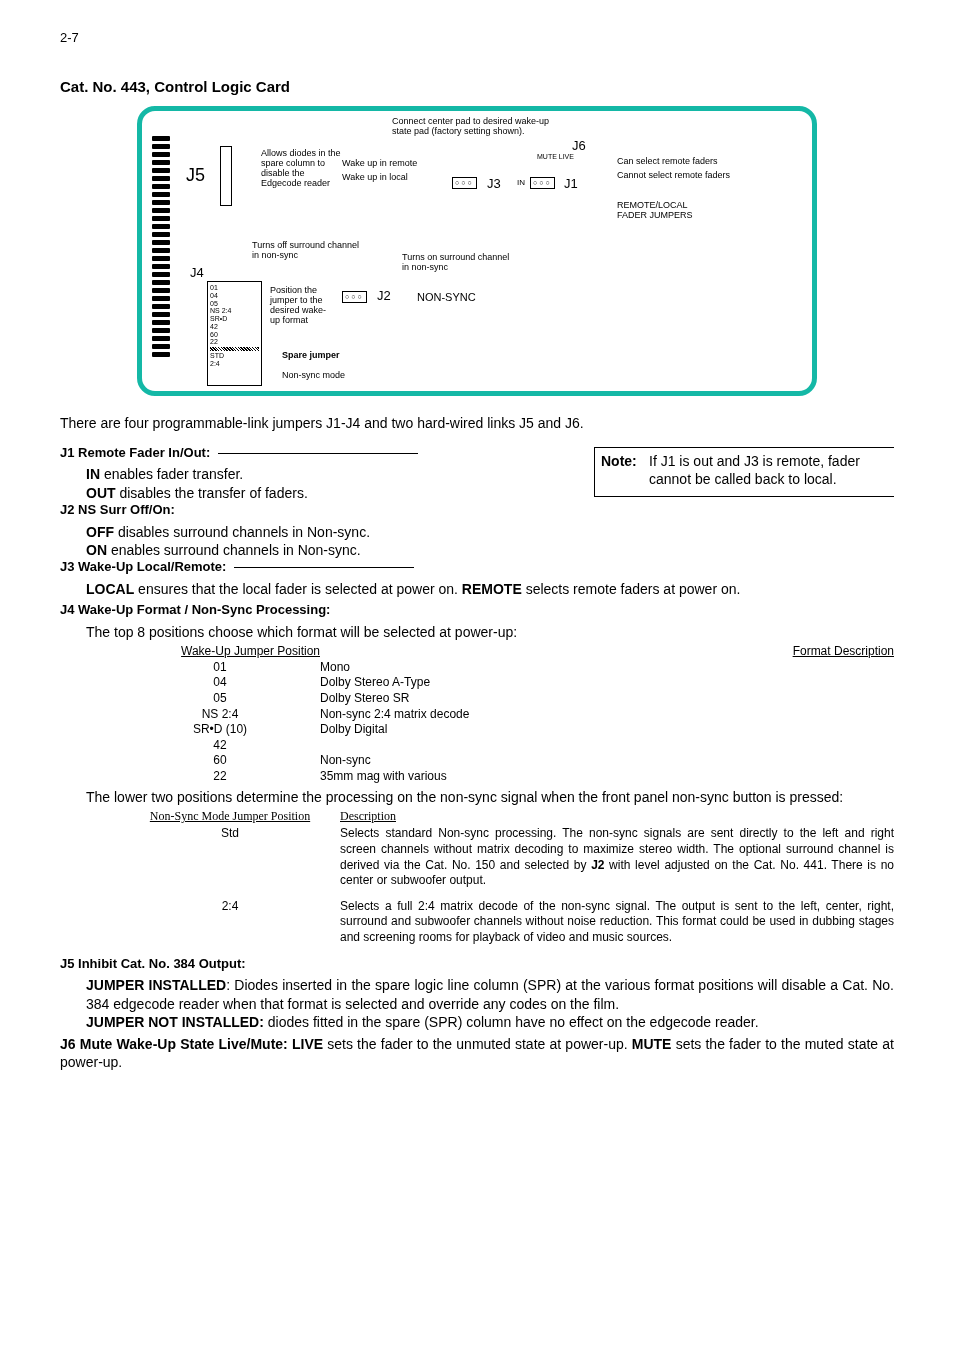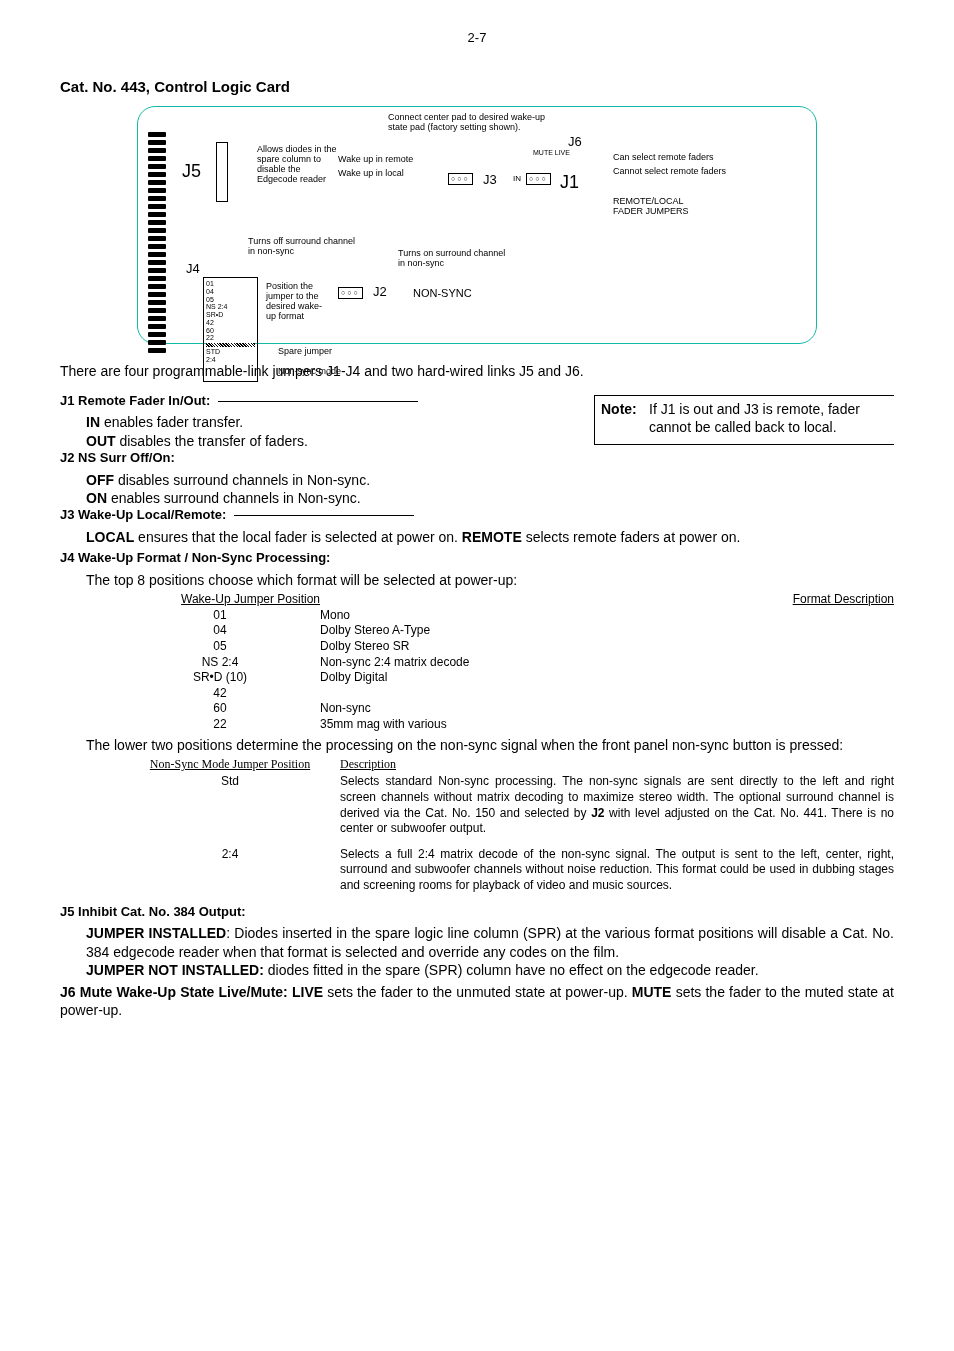--- a/index.html
+++ b/index.html
@@ -5,28 +5,28 @@
     * { margin: 0; padding: 0; box-sizing: border-box; }
     body {
       font-family: Arial, Helvetica, sans-serif;
       background: #fff;
       color: #000;
       width: 954px;
       padding: 30px 60px;
       font-size: 13px;
       line-height: 1.3;
     }
-    .page-num { text-align: center; font-size: 13px; margin-bottom: 30px; }
+    .page-num { text-align: left; font-size: 13px; margin-bottom: 30px; }
     .title { font-size: 15px; font-weight: bold; margin-bottom: 10px; }
     .diagram-wrap { display: flex; justify-content: center; margin-bottom: 18px; }
     .diagram {
-      border: 1px solid #14b8a6;
+      border: 5px solid #14b8a6;
       border-radius: 18px;
       width: 680px;
-      height: 238px;
+      height: 290px;
       position: relative;
       font-size: 9px;
     }
     .diagram .lbl { position: absolute; line-height: 1.1; }
     .connector-block {
       position: absolute;
       left: 10px; top: 25px;
       width: 18px;
     }
     .connector-block div {
@@ -133,21 +133,21 @@
     <div class="lbl" style="left:119px; top:38px; width:80px;">Allows diodes in the spare column to disable the Edgecode reader</div>
 
     <div class="lbl" style="left:200px; top:48px;">Wake up in remote</div>
     <div class="lbl" style="left:200px; top:62px;">Wake up in local</div>
 
     <div class="lbl" style="left:310px; top:66px;"><span class="pin-row">○○○</span></div>
     <div class="lbl" style="left:345px; top:66px; font-size:13px;">J3</div>
 
     <div class="lbl" style="left:375px; top:68px; font-size:8px;">IN</div>
     <div class="lbl" style="left:388px; top:66px;"><span class="pin-row">○○○</span></div>
-    <div class="lbl" style="left:422px; top:66px; font-size:18px;">J1</div>
+    <div class="lbl" style="left:422px; top:66px; font-size:13px;">J1</div>
 
     <div class="lbl" style="left:475px; top:46px;">Can select remote faders</div>
     <div class="lbl" style="left:475px; top:60px;">Cannot select remote faders</div>
     <div class="lbl" style="left:475px; top:90px; width:100px;">REMOTE/LOCAL FADER JUMPERS</div>
 
     <div class="lbl" style="left:110px; top:130px; width:110px;">Turns off surround channel in non-sync</div>
     <div class="lbl" style="left:260px; top:142px; width:110px;">Turns on surround channel in non-sync</div>
 
     <div class="lbl" style="left:48px; top:155px; font-size:13px;">J4</div>
     <div class="j4box">
@@ -162,21 +162,21 @@
       <div style="height:4px; background:repeating-linear-gradient(45deg,#000,#000 1px,#fff 1px,#fff 2px); margin:1px 0;"></div>
       <div>STD</div>
       <div>2:4</div>
     </div>
 
     <div class="lbl" style="left:128px; top:175px; width:60px;">Position the jumper to the desired wake-up format</div>
     <div class="lbl" style="left:200px; top:180px;"><span class="pin-row">○○○</span></div>
     <div class="lbl" style="left:235px; top:178px; font-size:13px;">J2</div>
     <div class="lbl" style="left:275px; top:180px; font-size:11px;">NON-SYNC</div>
 
-    <div class="lbl" style="left:140px; top:240px;">Spare jumper</div>
+    <div class="lbl" style="left:140px; top:240px;font-weight:bold;">Spare jumper</div>
     <div class="lbl" style="left:140px; top:260px;">Non-sync mode</div>
   </div>
 </div>
 
 <div class="intro">There are four programmable-link jumpers J1-J4 and two hard-wired links J5 and J6.</div>
 
 <div class="note-box">
   <div class="note-row">
     <div class="note-lead">Note:</div>
     <div>If J1 is out and J3 is remote, fader cannot be called back to local.</div>

